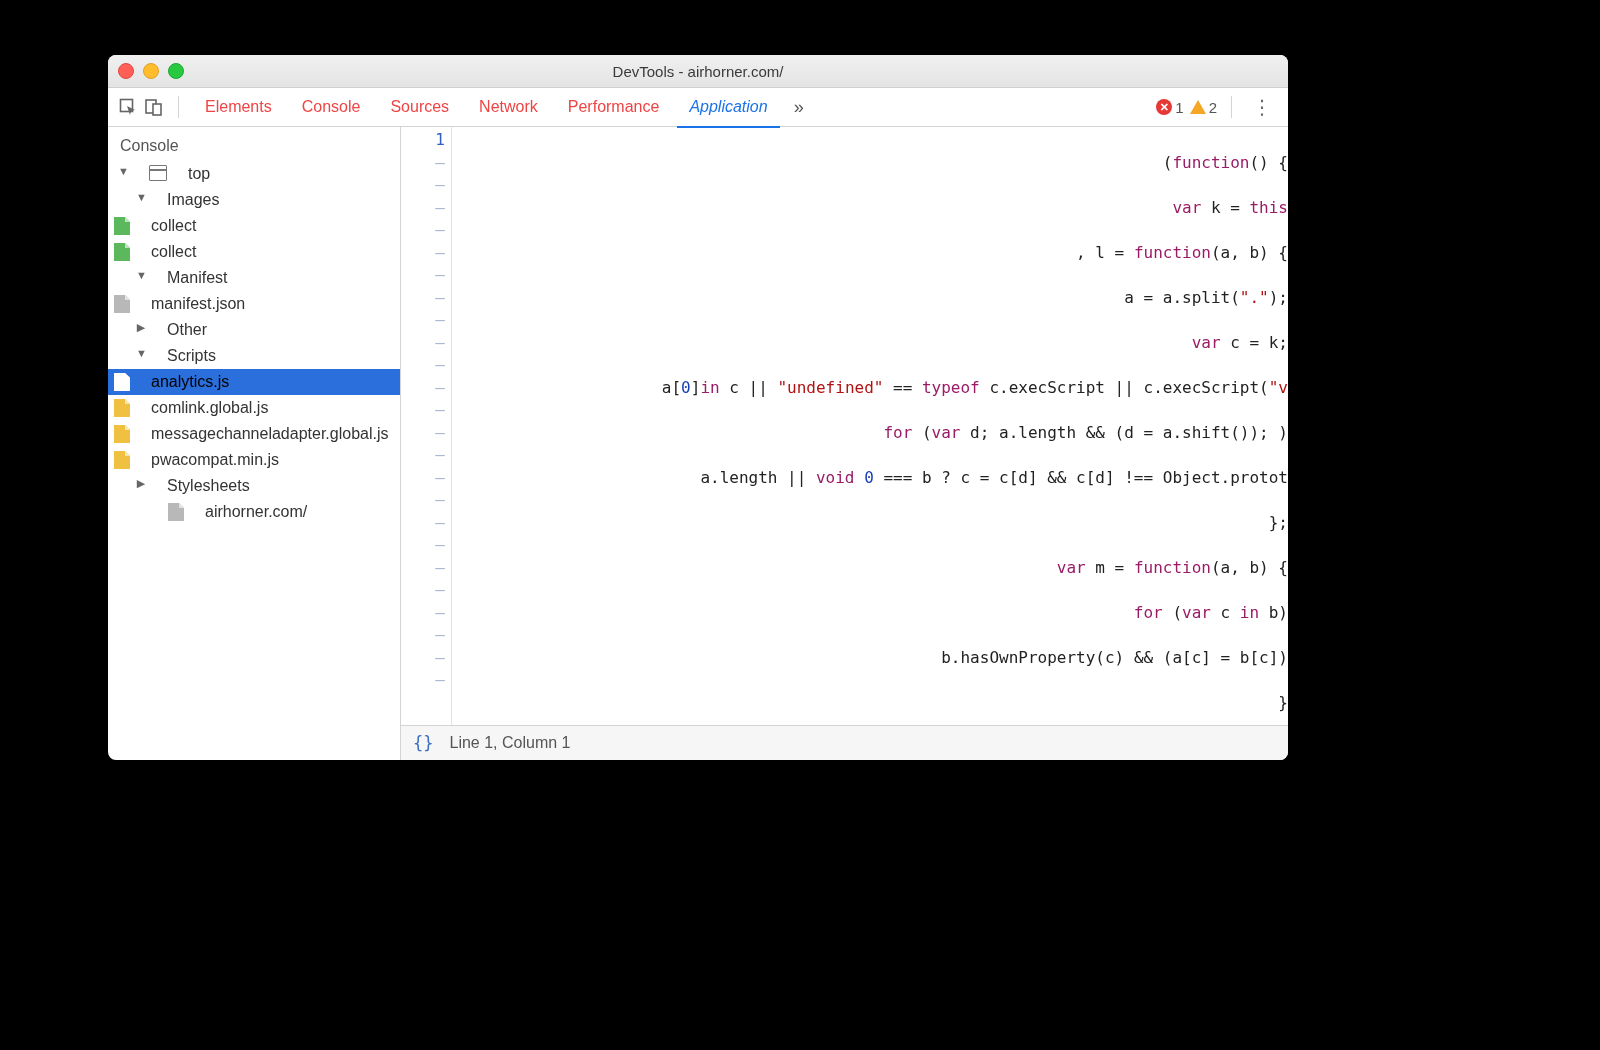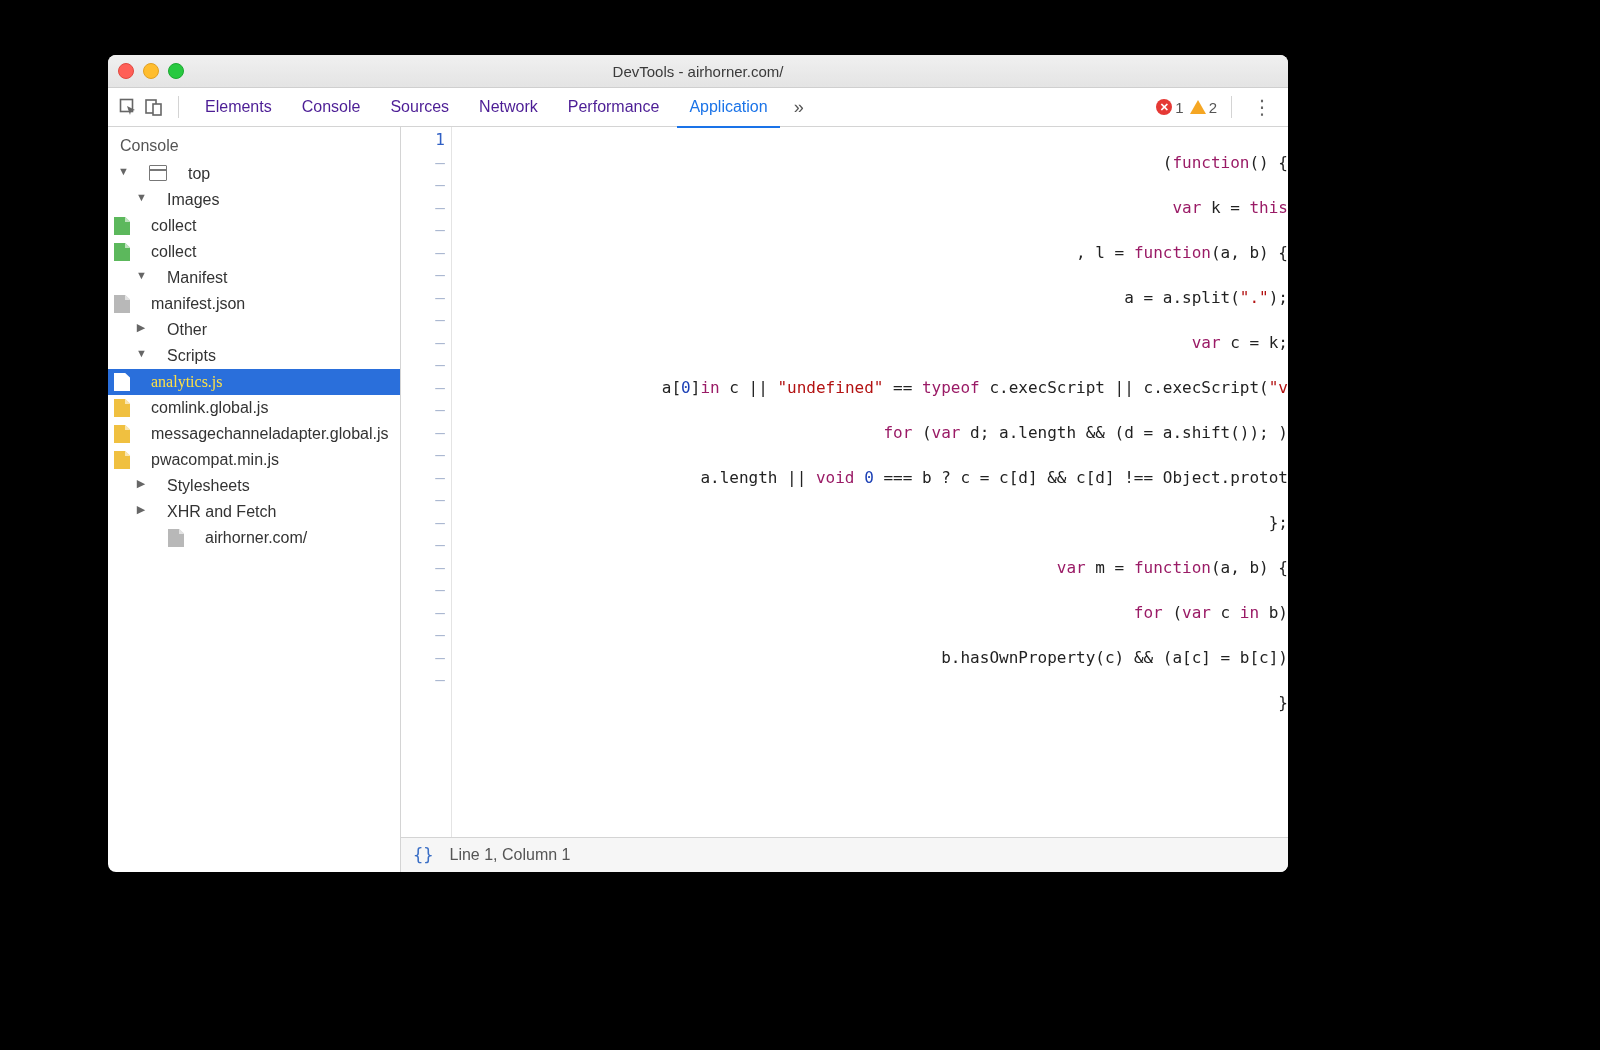--- a/index.html
+++ b/index.html
@@ -8,21 +8,21 @@
     width: 1600px;
     height: 1050px;
     font-family: -apple-system, "Helvetica Neue", Arial, sans-serif;
     overflow: hidden;
   }
   .window {
     position: absolute;
     left: 108px;
     top: 55px;
     width: 1180px;
-    height: 817px;
+    height: 705px;
     background: #fff;
     border-radius: 8px;
     box-shadow: 0 25px 60px rgba(0,0,0,.6);
     display: flex;
     flex-direction: column;
     overflow: hidden;
   }
   .titlebar {
     height: 32px;
     background: linear-gradient(#f0f0f0,#e4e4e4);
@@ -51,24 +51,24 @@
     padding: 0 10px;
     gap: 6px;
     color:#555;
   }
   .tb-icon { width:20px; height:20px; display:flex; align-items:center; justify-content:center; color:#666; }
   .tb-sep { width:1px; height:22px; background:#d4d4d4; margin:0 8px; }
   .tab {
     padding: 0 12px;
     height: 38px;
     display:flex; align-items:center;
-    font-size:16px; color:#4c1d95;
+    font-size:16px; color:#ef4444;
     cursor:pointer;
   }
-  .tab.active { color:#1a73e8; border-bottom:2px solid #1a73e8; margin-bottom:-1px; }
+  .tab.active { color:#1a73e8; border-bottom:2px solid #1a73e8; margin-bottom:-1px;font-style:italic; }
   .more { font-size:18px; color:#555; padding:0 8px;}
   .spacer { flex:1; }
   .err-badge { display:flex; align-items:center; gap:3px; font-size:15px; }
   .circ { width:16px; height:16px; border-radius:50%; display:inline-flex; align-items:center; justify-content:center; color:#fff; font-size:11px; font-weight:bold;}
   .circ.red { background:#e53935; }
   .tri { width:0; height:0; border-left:8px solid transparent; border-right:8px solid transparent; border-bottom:14px solid #f5a623; display:inline-block; }
   .kebab { font-size:20px; color:#666; padding:0 6px; }
 
   .body {
     flex:1; display:flex; min-height:0;
@@ -81,21 +81,21 @@
     color:#333;
   }
   .sb-head { padding:10px 12px 6px; color:#555; }
   .tree { }
   .row {
     display:flex; align-items:flex-start; gap:21px;
     padding: 4px 6px 4px;
     white-space:nowrap; overflow:hidden; text-overflow:ellipsis;
     cursor:pointer;
   }
-  .row.sel { background:#2a6fdb; color:#fde047;font-family:Liberation Serif, serif; }
+  .row.sel { background:#2a6fdb; color:#000000; }
   .arrow { display:inline-block; width:10px; text-align:center; color:#666; font-size:11px;}
   .arrow.down::before { content:"▼"; }
   .arrow.right::before { content:"▶"; }
   .ind0 { padding-left: 10px; }
   .ind1 { padding-left: 28px; }
   .ind2 { }
   .f-icon { width:16px; height:18px; display:inline-block; position:relative; }
   .f-icon.frame { width:16px;height:14px;border:1.5px solid #777; border-radius:1px; }
   .f-icon.frame::before { content:""; position:absolute; left:0; right:0; top:3px; height:1.5px; background:#777; }
   .f-icon.file { background:#bbb;  clip-path: polygon(0 0, 70% 0, 100% 25%, 100% 100%, 0 100%); }
@@ -240,24 +240,20 @@
         </div>
         <div class="row ind2">
           <span class="f-icon file js"></span>
           <span>pwacompat.min.js</span>
         </div>
 
         <div class="row ind1">
           <span class="arrow right"></span>
           <span>Stylesheets</span>
         </div>
-        <div class="row ind1">
-          <span class="arrow right"></span>
-          <span>XHR and Fetch</span>
-        </div>
         <div class="row ind1" style="padding-left:60px">
           <span class="f-icon file grey"></span>
           <span>airhorner.com/</span>
         </div>
       </div>
     </div>
 
     <div class="editor">
       <div class="code-wrap">
         <div class="gutter">

